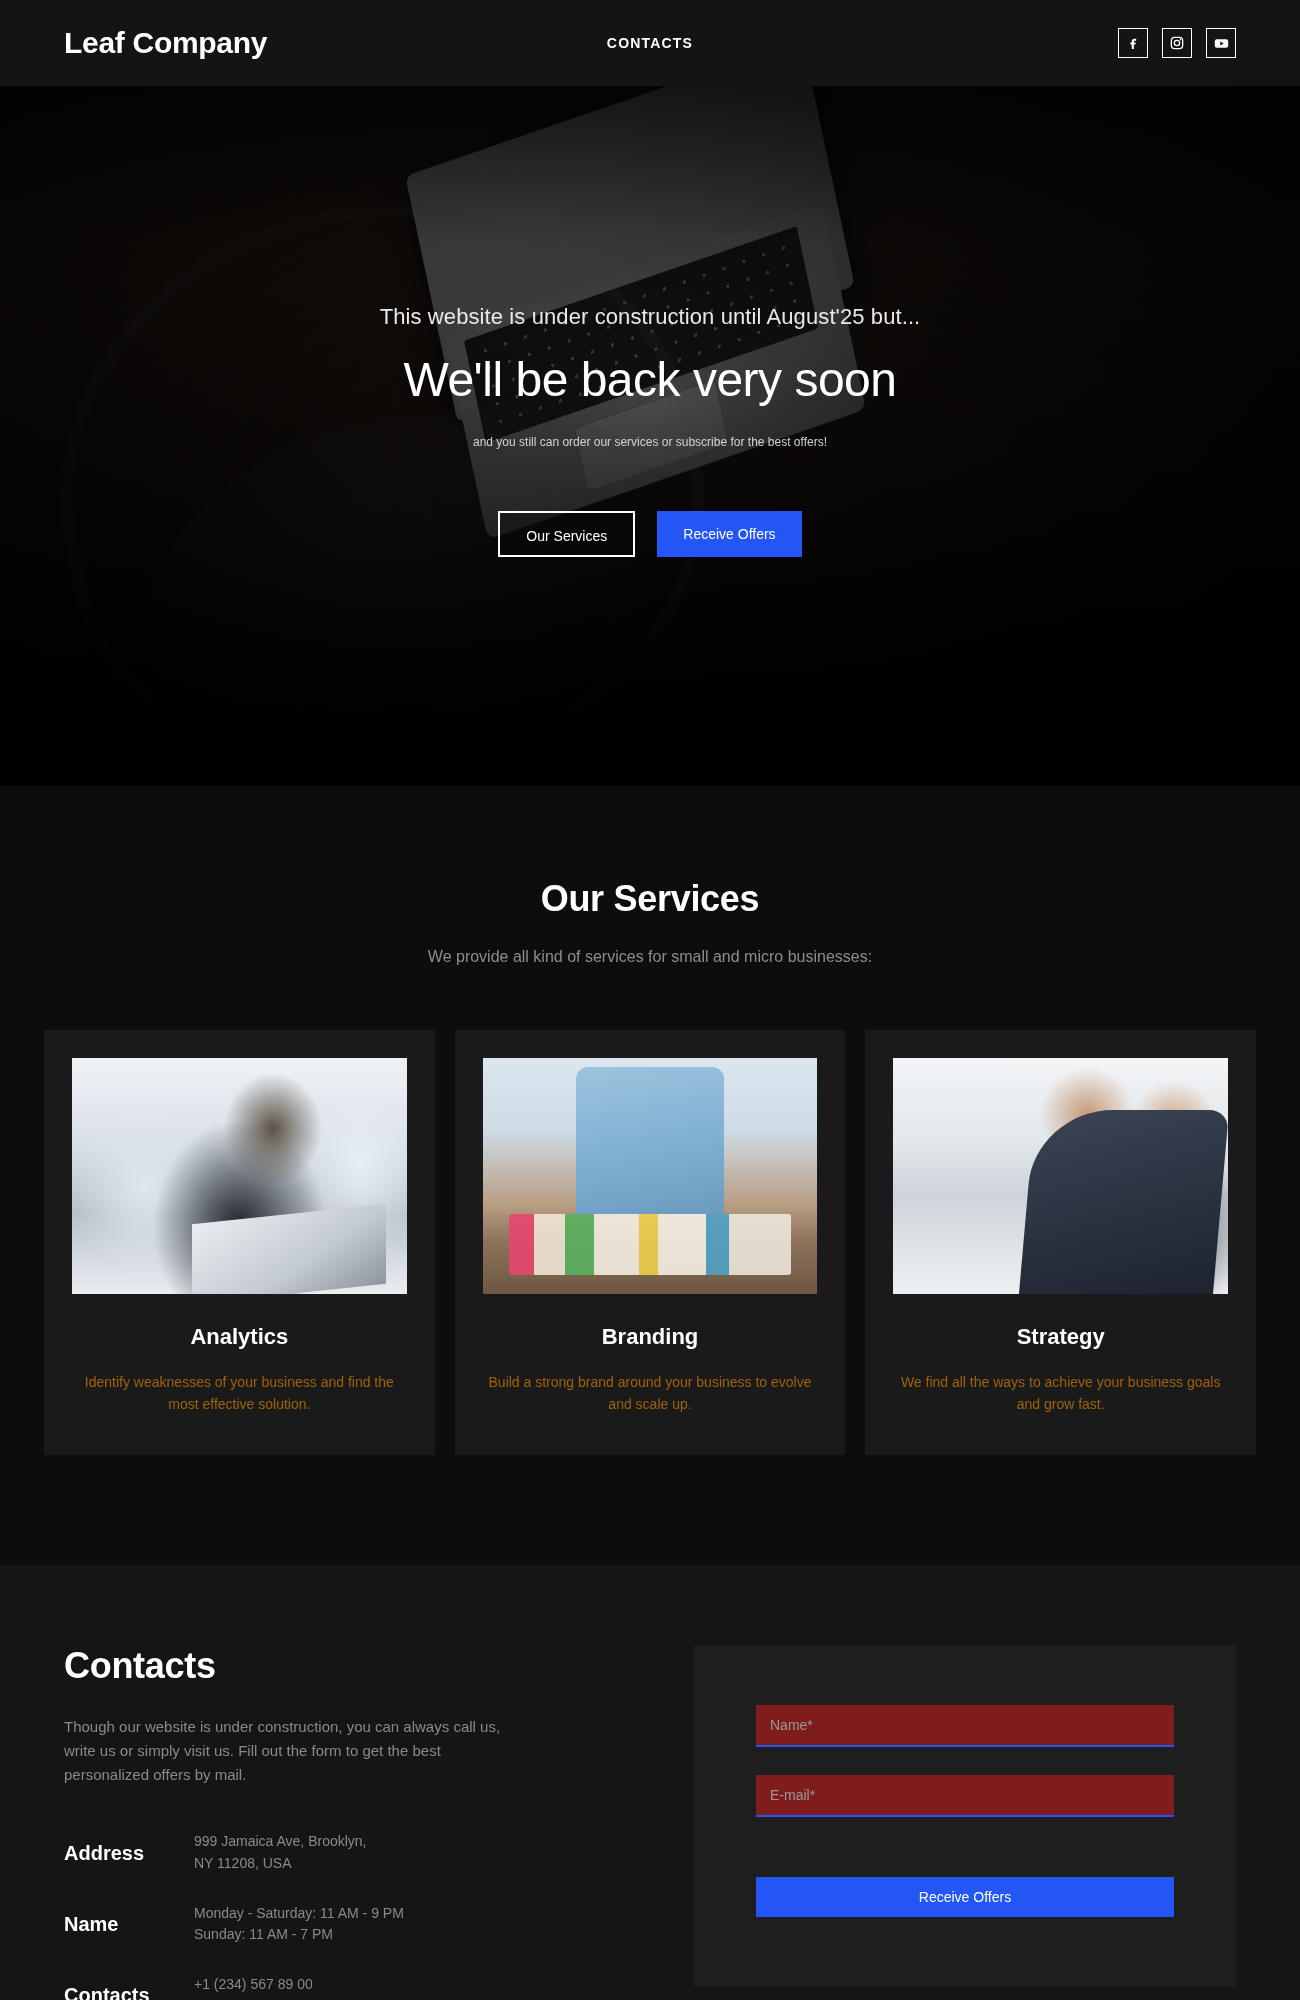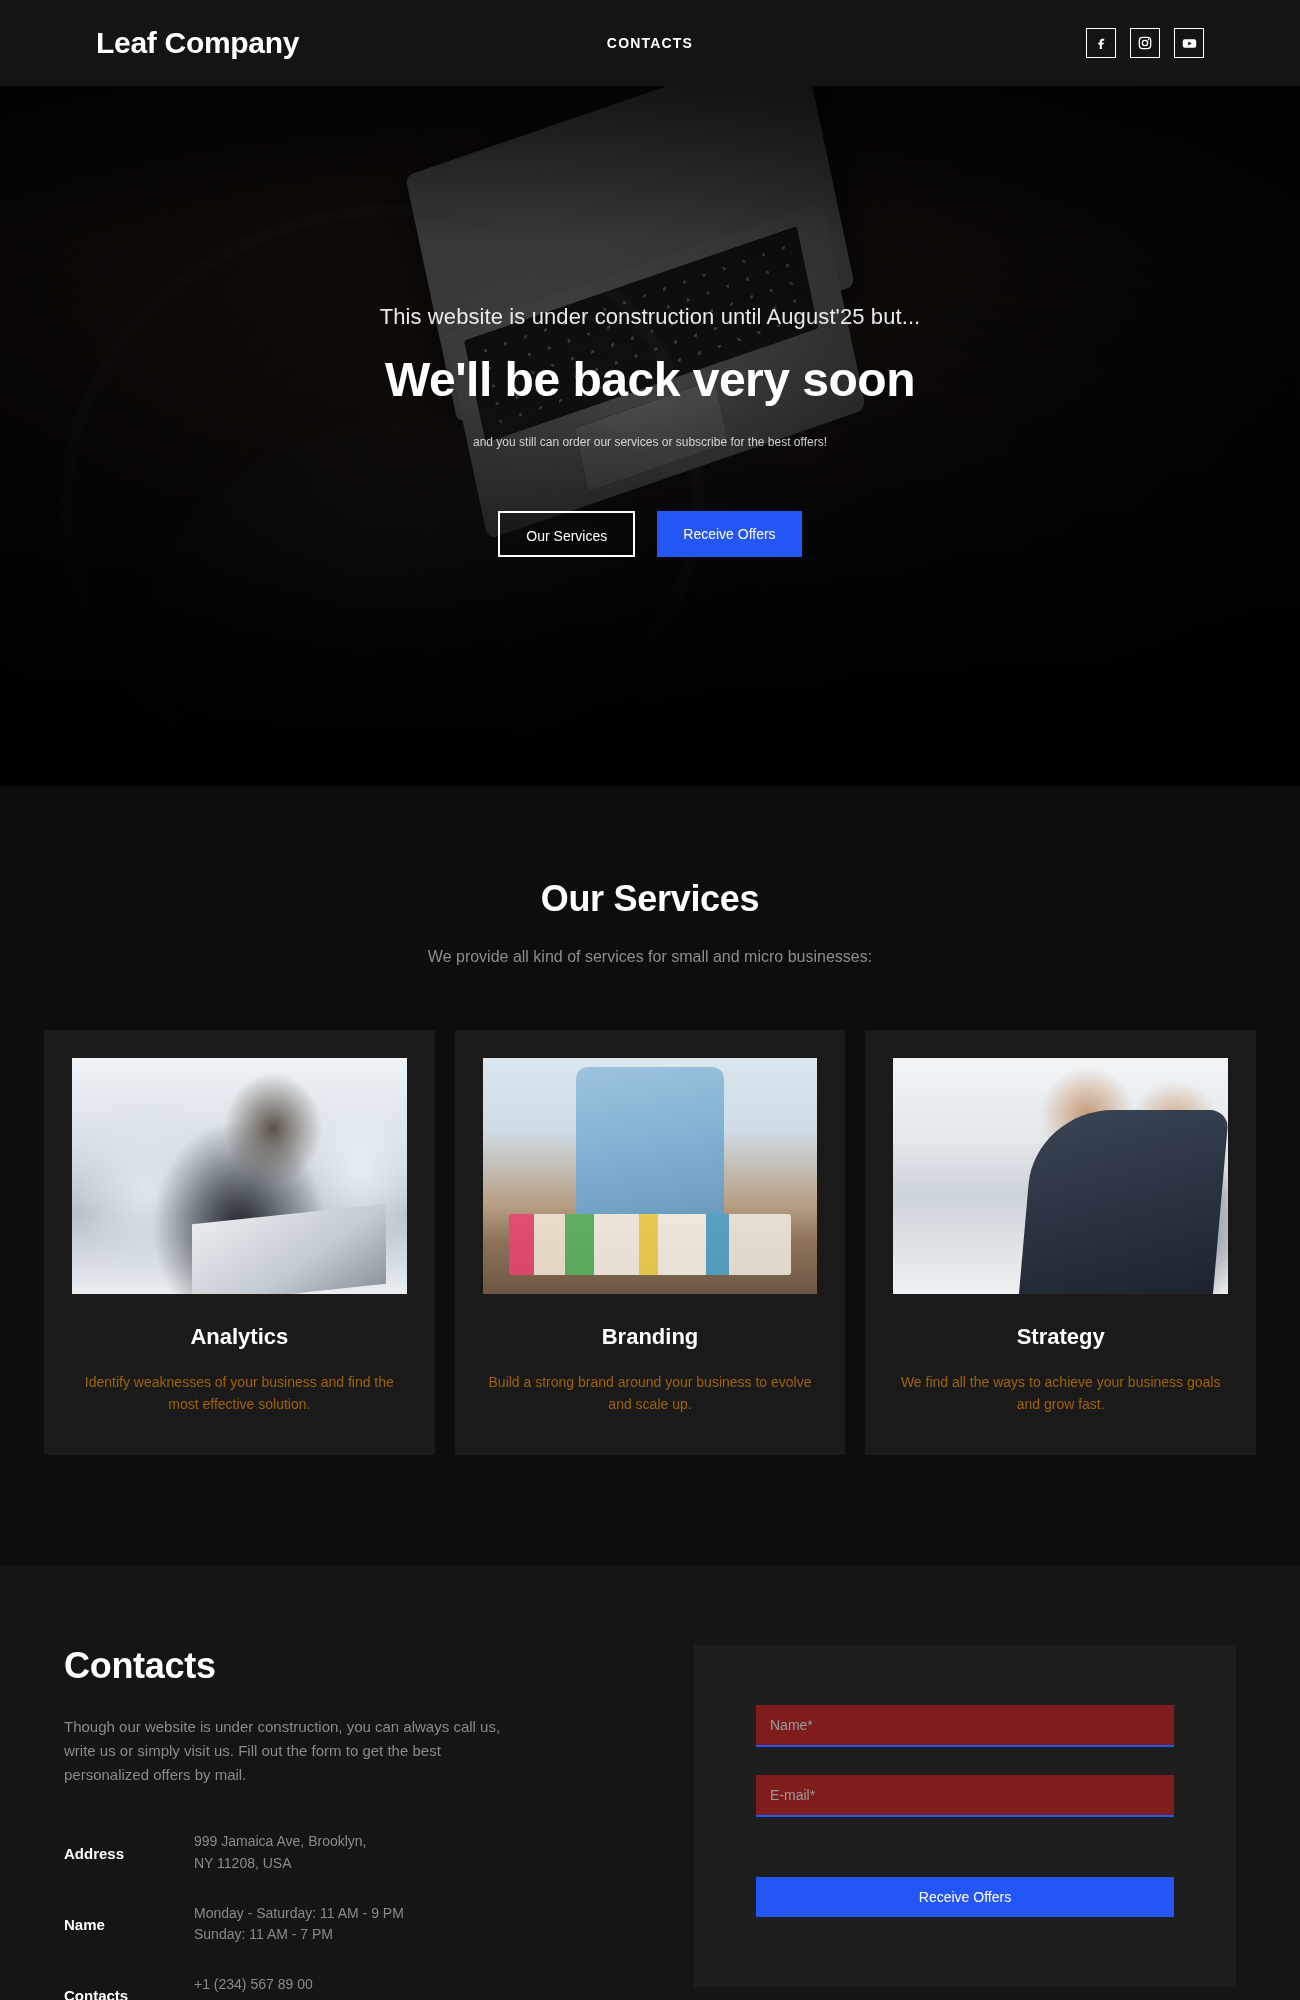--- a/index.html
+++ b/index.html
@@ -12,21 +12,21 @@
   body { width: 1300px; overflow-x: hidden; }
 
   .page { width: 1300px; position: relative; }
 
   
   .header {
     height: 86px;
     background: #141414;
     display: flex;
     align-items: center;
-    padding: 0 96px;
+    padding: 0 64px;
     position: relative;
     z-index: 10;
   }
   .brand {
     font-size: 30px;
     font-weight: 700;
     color: #ffffff;
     letter-spacing: -0.3px;
     white-space: nowrap;
   }
@@ -150,21 +150,21 @@
     padding-top: 218px;
   }
   .hero-eyebrow {
     font-size: 22px;
     font-weight: 400;
     color: #e9e9ea;
     letter-spacing: .1px;
   }
   .hero-title {
     font-size: 48px;
-    font-weight: 700;
+    font-weight: 400;
     color: #ffffff;
     margin-top: 22px;
     letter-spacing: -0.5px;
   }
   .hero-sub {
     font-size: 12px;
     color: #d3d3d4;
     margin-top: 28px;
     font-weight: 400;
   }
@@ -328,21 +328,21 @@
   }
   .info-table { margin-top: 44px; }
   .info-row {
     display: flex;
     align-items: center;
     margin-bottom: 28px;
   }
   .info-label {
     width: 130px;
     flex: none;
-    font-size: 15px;
+    font-size: 20px;
     font-weight: 700;
     color: #ffffff;
   }
   .info-value {
     font-size: 14px;
     line-height: 1.55;
     color: #8a8a8c;
     white-space: pre-line;
   }
   .contacts-right { flex: 1; }

